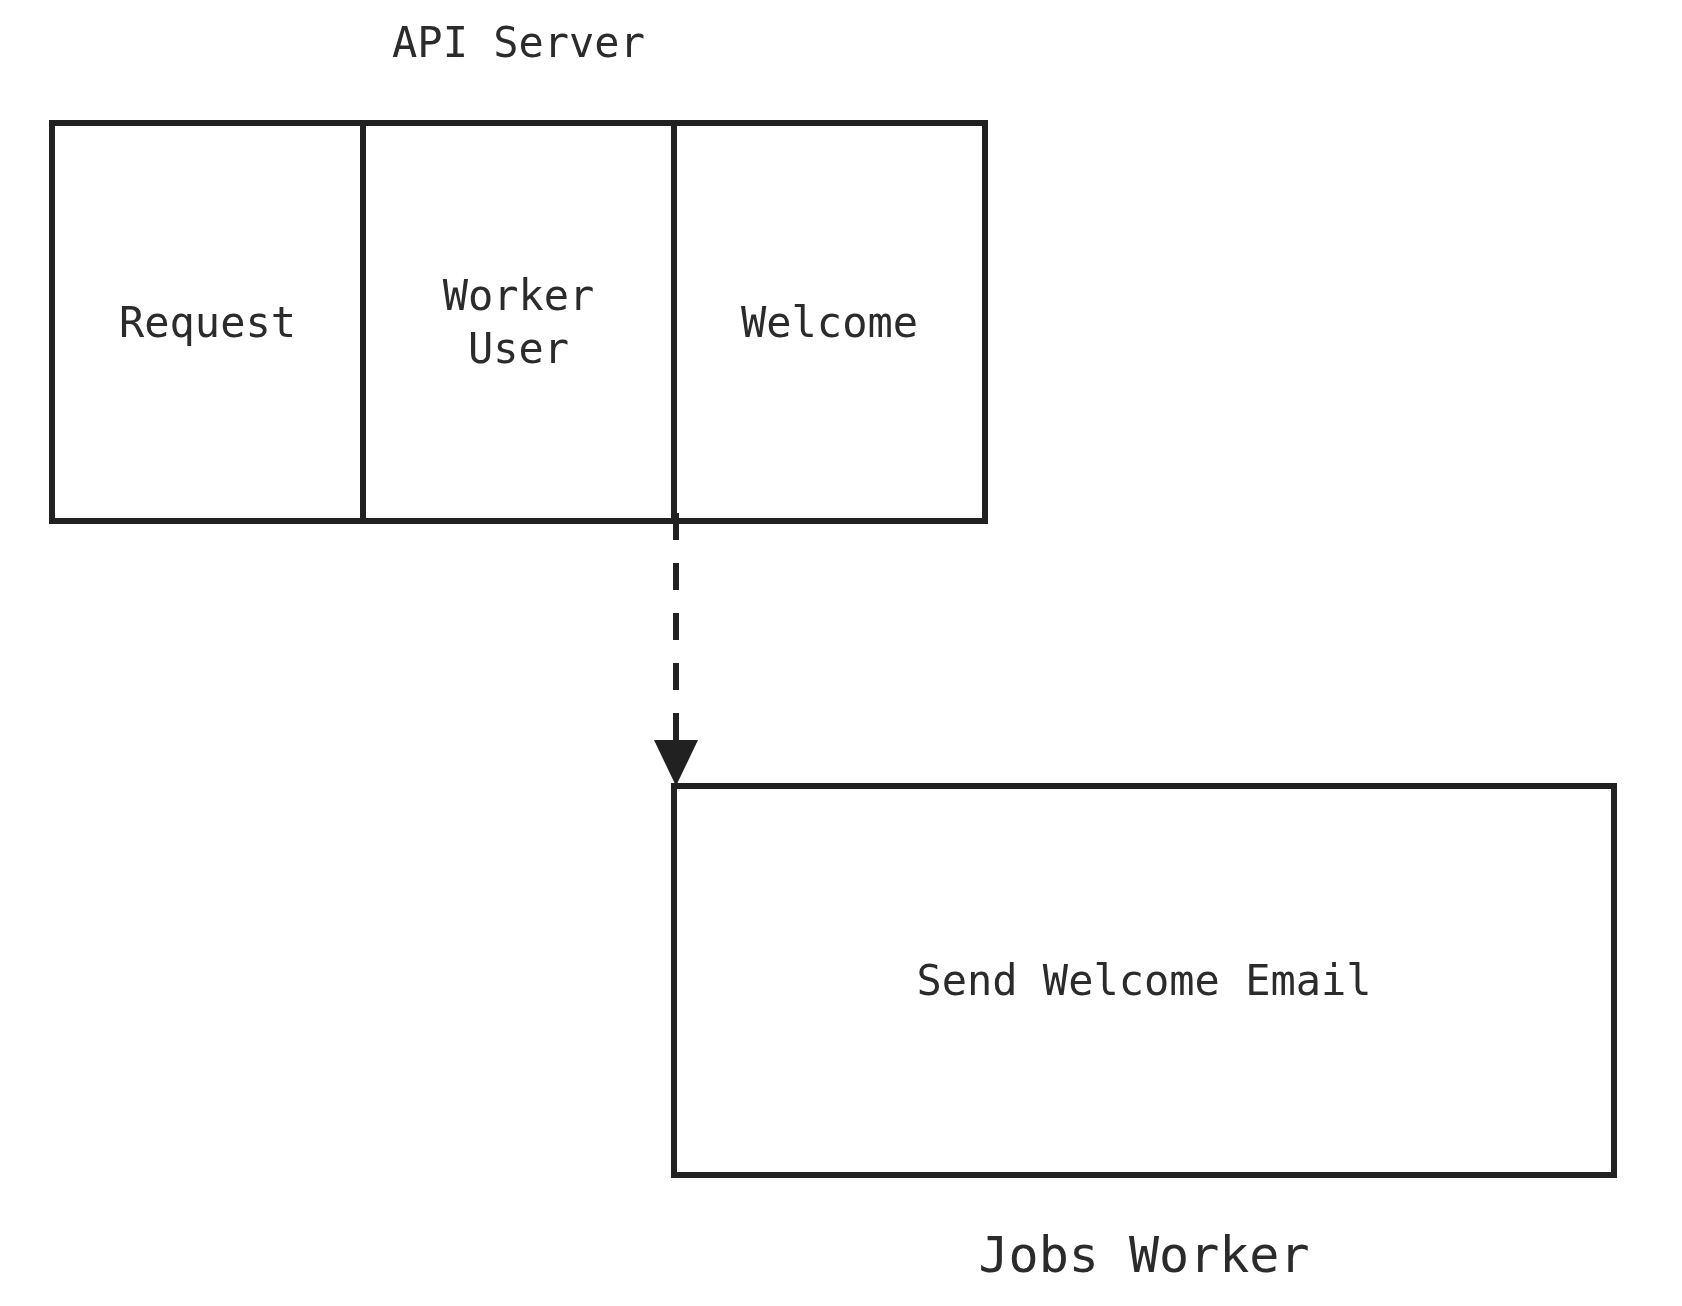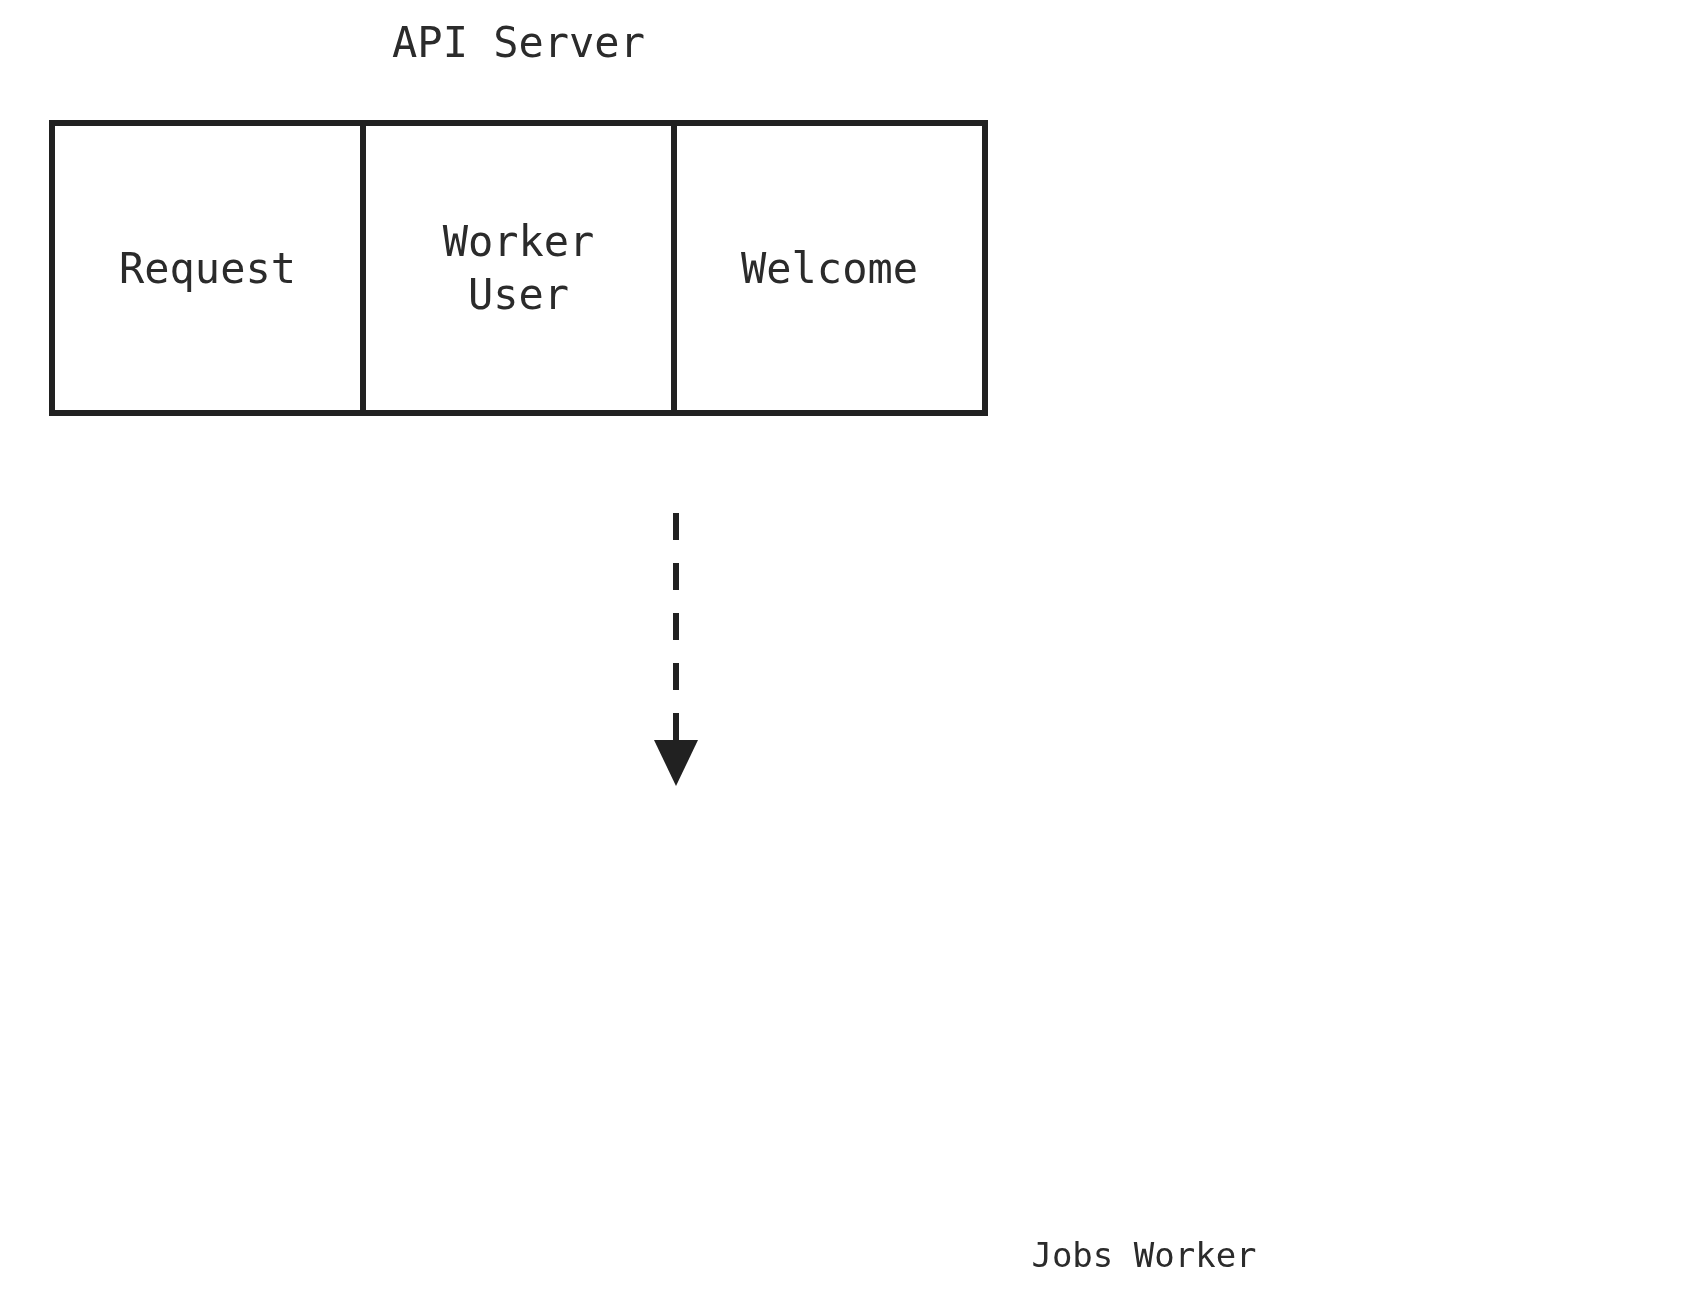--- a/index.html
+++ b/index.html
@@ -27,21 +27,21 @@
     font-size: 42px;
     line-height: 58px;
     color: var(--text);
     white-space: nowrap;
   }
   .pipeline {
     position: absolute;
     left: 49px;
     top: 120px;
     width: 939px;
-    height: 296px;
+    height: 404px;
     display: flex;
     border: 6px solid var(--stroke);
     background: var(--background);
   }
   .stage {
     flex: 1 1 0;
     display: flex;
     align-items: center;
     justify-content: center;
     text-align: center;
@@ -75,21 +75,21 @@
     line-height: 53px;
     background: var(--background);
     color: var(--text);
   }
   .worker-title {
     position: absolute;
     left: 671px;
     top: 1227px;
     width: 946px;
     text-align: center;
-    font-size: 34px;
+    font-size: 50px;
     line-height: 56px;
     color: var(--text);
     white-space: nowrap;
   }
 </style>
 </head>
 <body>
 
 <div class="canvas">
 
@@ -105,16 +105,19 @@
     <div class="stage">
       <span class="stage-label">Welcome</span>
     </div>
   </div>
 
   <svg class="arrow-layer" width="1682" height="1306" viewBox="0 0 1682 1306" xmlns="http://www.w3.org/2000/svg" aria-hidden="true">
     <line x1="676" y1="513" x2="676" y2="742" stroke="currentColor" stroke-width="6" stroke-dasharray="27 23"></line>
     <polygon points="654,740 698,740 676,786" fill="currentColor"></polygon>
   </svg>
 
+  <div class="job-box">
+    <span class="job-label">Send Welcome Email</span>
+  </div>
 
   <div class="worker-title">Jobs Worker</div>
 
 </div>
 
 </body></html>

